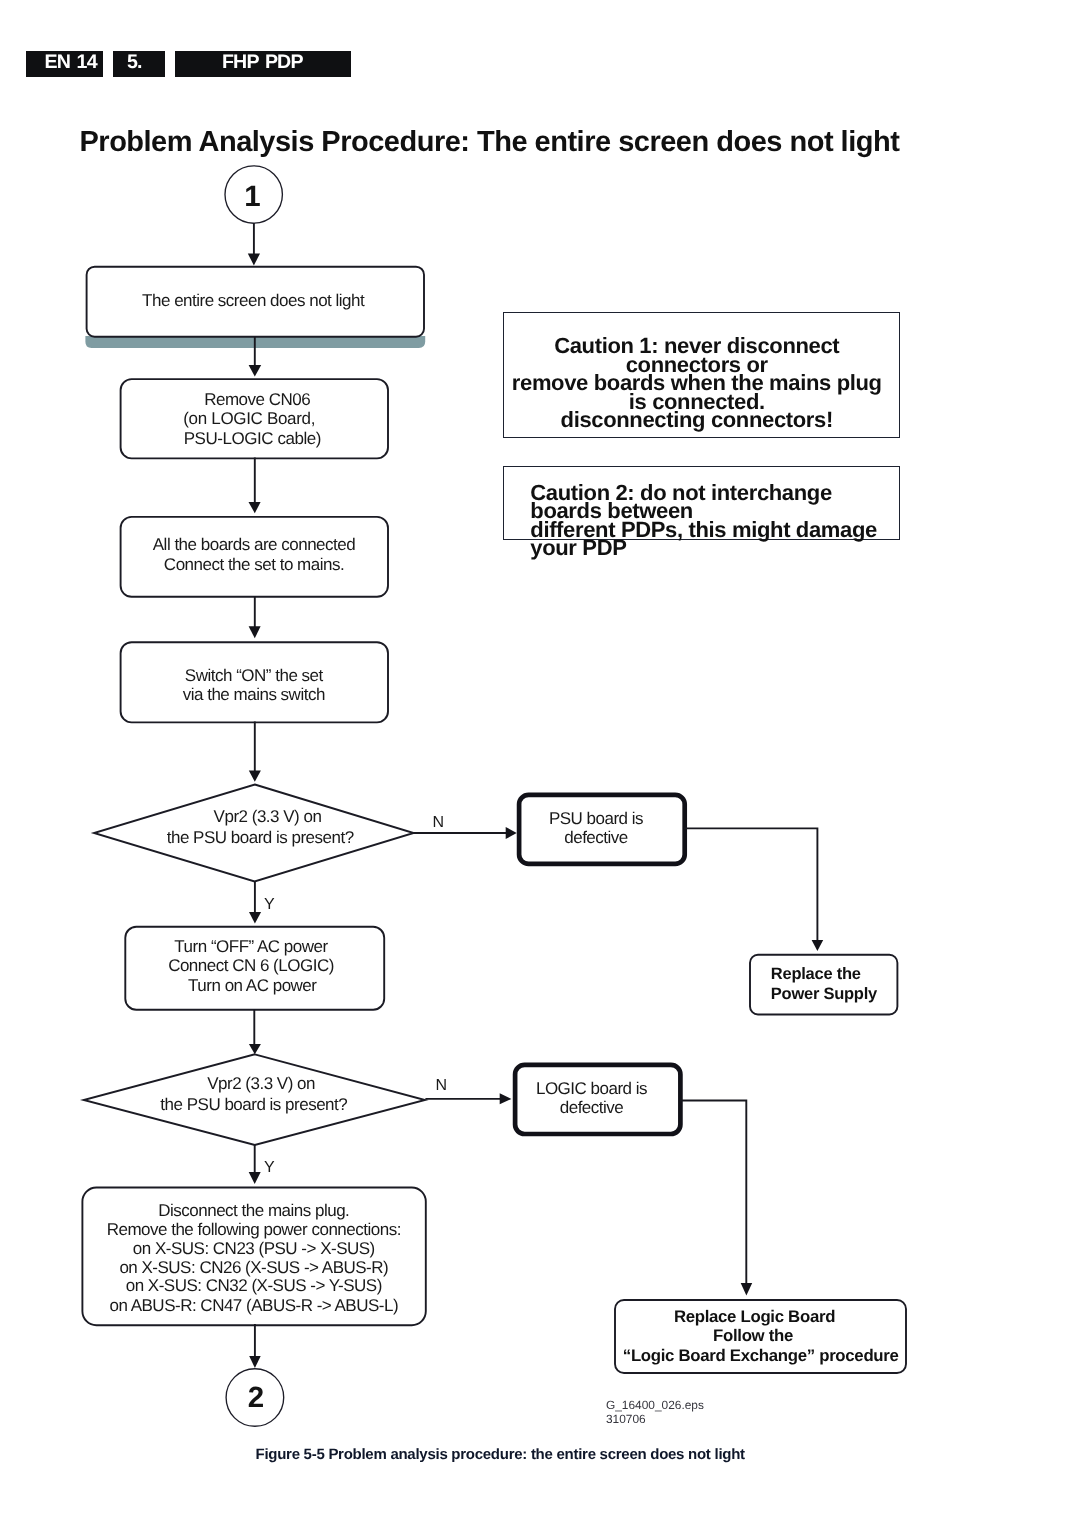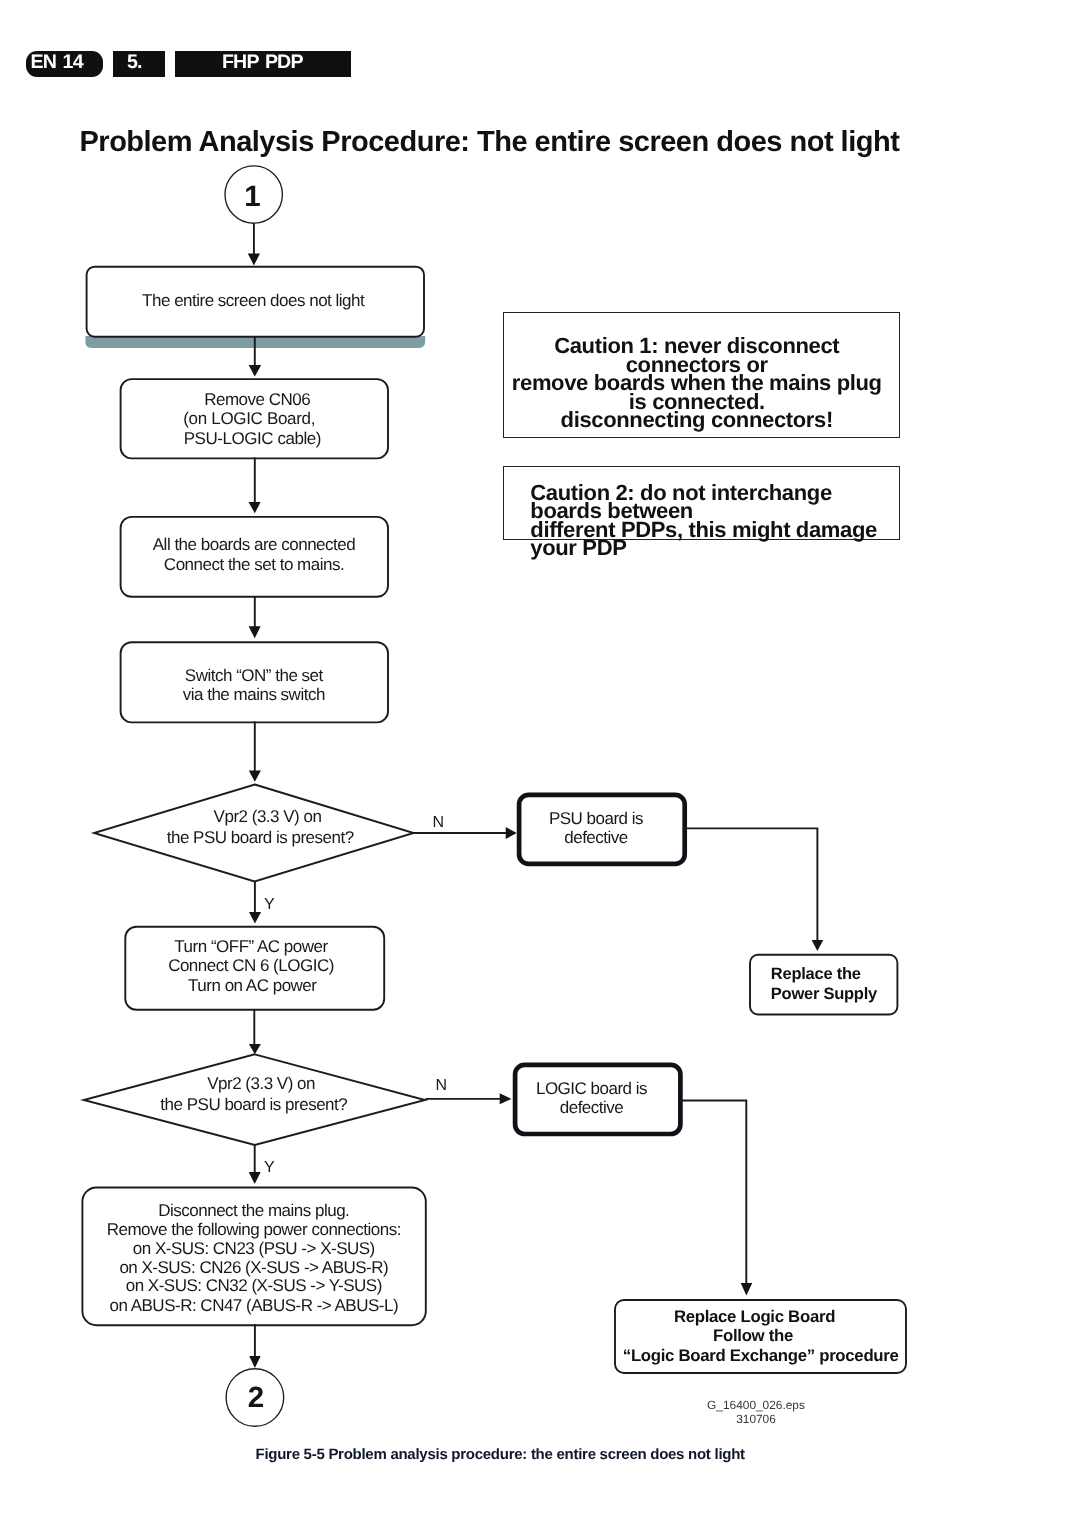--- a/index.html
+++ b/index.html
@@ -4,39 +4,39 @@
 <style>
   html,body{margin:0;padding:0;background:#ffffff;}
   body{width:1080px;height:1528px;font-family:"Liberation Sans",sans-serif;color:#1a1a1a;-webkit-font-smoothing:antialiased;text-rendering:geometricPrecision;}
   #page{position:relative;width:1080px;height:1528px;overflow:hidden;background:#fff;
         filter:opacity(1);}
 
   
   .hdr-tag{position:absolute;background:#0f1012;color:#ffffff;font-weight:bold;
            letter-spacing:-0.85px;word-spacing:2px;font-size:19.6px;
            box-sizing:border-box;padding-top:2px;line-height:19px;}
-  #tag-en   {left:25.5px;top:51px; width:77px;  height:25.5px; padding-left:5px;border-radius:11px;}
+  #tag-en   {left:25.5px;top:51px; width:77px;  height:25.5px; padding-left:19px;}
   #tag-num  {left:113px; top:51px; width:51.5px;height:25.5px; padding-left:14px;}
   #tag-fhp  {left:174.5px;top:51px;width:176px; height:25.5px; padding-left:47.5px;}
   #hdr-sub  {position:absolute;left:369px;top:51.2px; font-size:19px;letter-spacing:-0.35px;
              color:#1a1a1a;line-height:19px;}
   #doc-title{position:absolute;left:79.5px;  top:127.5px;font-size:29px;font-weight:bold;
              letter-spacing:-0.5px;line-height:29px;color:#111;}
 
   
   .caution{position:absolute;border:1.5px solid #1d2230;background:#fff;
            font-weight:bold;text-align:center;font-size:22px;letter-spacing:-0.35px;
            line-height:18.5px;color:#111;box-sizing:border-box;}
   #caution1{left:503px; top:312.3px; width:396.5px; height:125.5px; padding-top:24px;padding-right:9px;}
   #caution2{left:503px; top:465.7px; width:396.5px; height:74.5px;  padding-top:17px;padding-left:26.3px;text-align:left;}
 
   
   #figcap{position:absolute;left:255.5px;top:1446.5px;font-size:15px;font-weight:bold;
           letter-spacing:-0.27px;line-height:15px;color:#0f172a;}
-  .eps{position:absolute;text-align:center;font-size:11.9px;letter-spacing:0px;
+  .eps{position:absolute;text-align:left;font-size:11.9px;letter-spacing:0px;
         line-height:12px;color:#35353d;}
   #eps1{left:606px;top:1398.8px;width:300px;}
   #eps2{left:606px;top:1412.8px;width:300px;}
 
   
   #flow{position:absolute;left:0;top:0;}
   .fbox{fill:#ffffff;stroke:#1b1b24;stroke-width:1.9;}
   .fbox-thick{fill:#ffffff;stroke:#111118;stroke-width:4.7;}
   .fdia{fill:#ffffff;stroke:#1b1b24;stroke-width:1.9;}
   .fcirc{fill:#ffffff;stroke:#1d1d28;stroke-width:1.35;}

